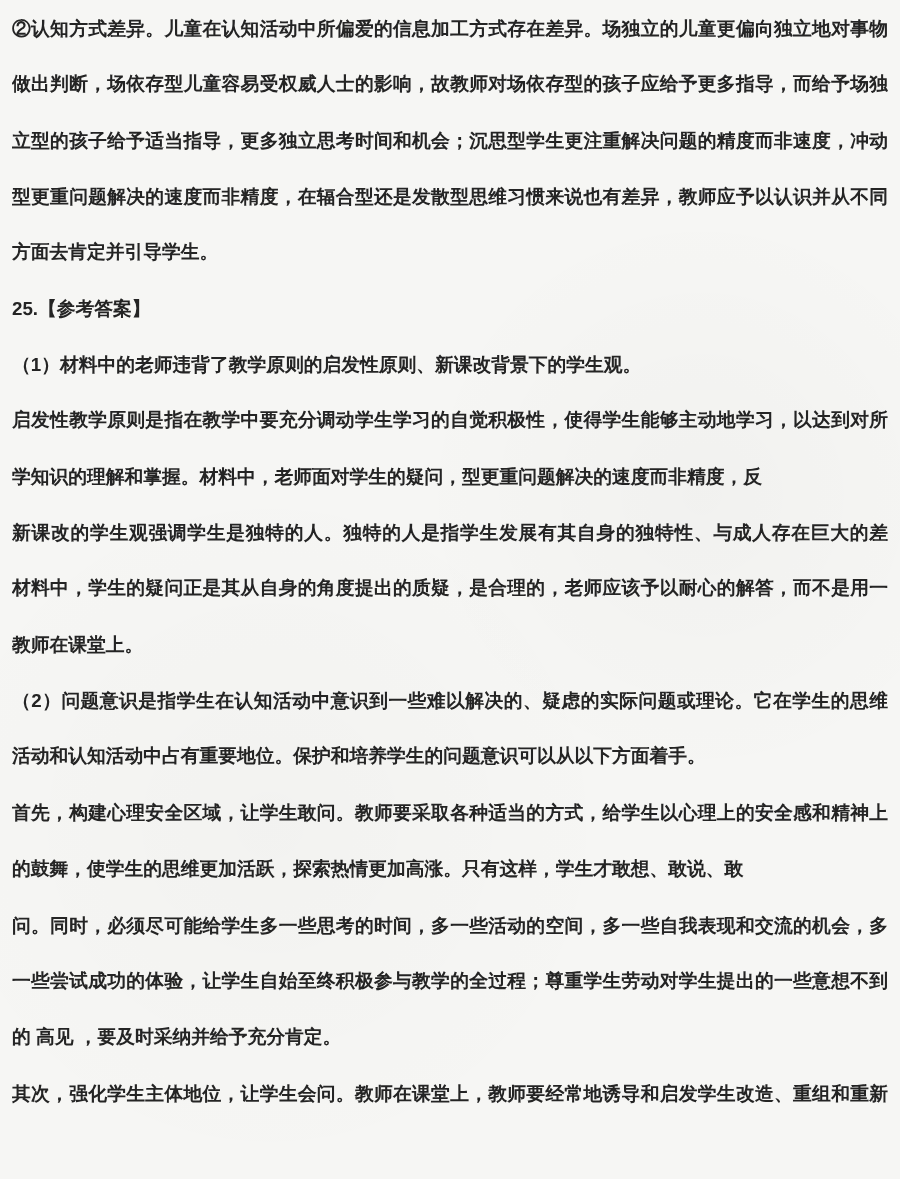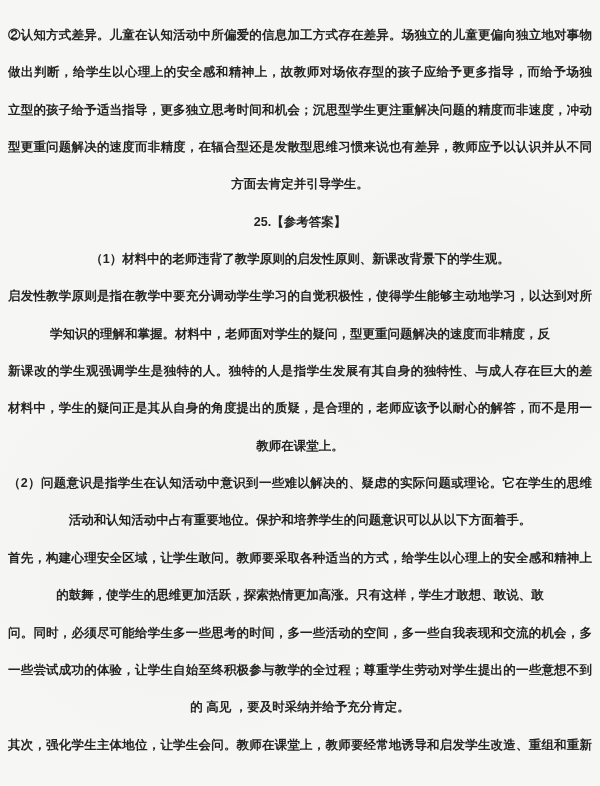--- a/index.html
+++ b/index.html
@@ -10,50 +10,50 @@
     width: 600px;
     height: 786px;
     background: #f6f6f4;
     overflow: hidden;
     font-family: "Liberation Sans", sans-serif;
   }
   .page {
     box-sizing: border-box;
     width: 600px;
     height: 786px;
-    padding: 17px 8px 0 8px;
+    padding: 1px 8px 0 8px;
     background:
       radial-gradient(circle at 78% 42%, rgba(0,0,0,0.018), transparent 30%),
       radial-gradient(circle at 30% 70%, rgba(0,0,0,0.015), transparent 35%),
       #f6f6f4;
     color: #242424;
     font-weight: 700;
     font-size: 12.5px;
     letter-spacing: 0;
   }
   .ln {
     height: 37.35px;
     line-height: 37.35px;
     white-space: nowrap;
     overflow: hidden;
-    text-align: center;
+    text-align: left;
   }
   .ln.j {
     white-space: normal;
     text-align: justify;
     text-align-last: justify;
     text-justify: inter-character;
   }
 </style>
 </head>
 <body>
 
 <div class="page">
   <div class="ln j">②认知方式差异。儿童在认知活动中所偏爱的信息加工方式存在差异。场独立的儿童更偏向独立地对事物</div>
-  <div class="ln j">做出判断，给学生以心理上的安全感和精神上，故教师对场依存型的孩子应给予更多指导，而给予场独</div>
+  <div class="ln j">做出判断，场依存型儿童容易受权威人士的影响，故教师对场依存型的孩子应给予更多指导，而给予场独</div>
   <div class="ln j">立型的孩子给予适当指导，更多独立思考时间和机会；沉思型学生更注重解决问题的精度而非速度，冲动</div>
   <div class="ln j">型更重问题解决的速度而非精度，在辐合型还是发散型思维习惯来说也有差异，教师应予以认识并从不同</div>
   <div class="ln">方面去肯定并引导学生。</div>
   <div class="ln">25.【参考答案】</div>
   <div class="ln">（1）材料中的老师违背了教学原则的启发性原则、新课改背景下的学生观。</div>
   <div class="ln j">启发性教学原则是指在教学中要充分调动学生学习的自觉积极性，使得学生能够主动地学习，以达到对所</div>
   <div class="ln">学知识的理解和掌握。材料中，老师面对学生的疑问，型更重问题解决的速度而非精度，反</div>
   <div class="ln j">新课改的学生观强调学生是独特的人。独特的人是指学生发展有其自身的独特性、与成人存在巨大的差异。</div>
   <div class="ln j">材料中，学生的疑问正是其从自身的角度提出的质疑，是合理的，老师应该予以耐心的解答，而不是用一</div>
   <div class="ln">教师在课堂上。</div>

